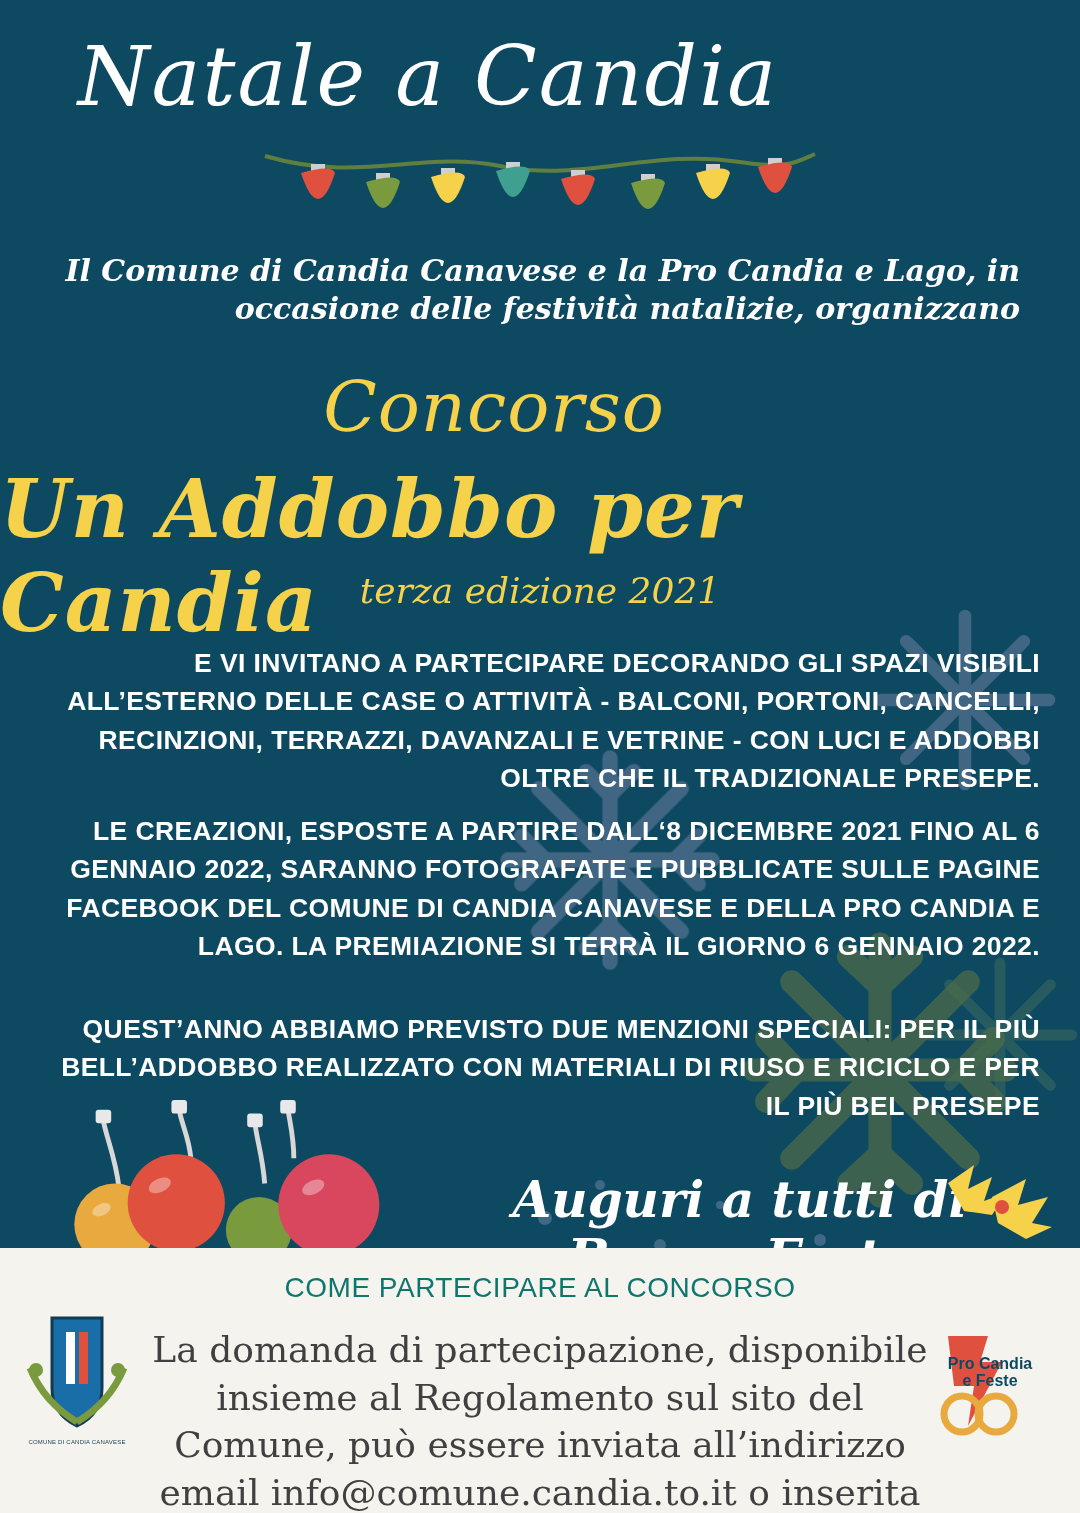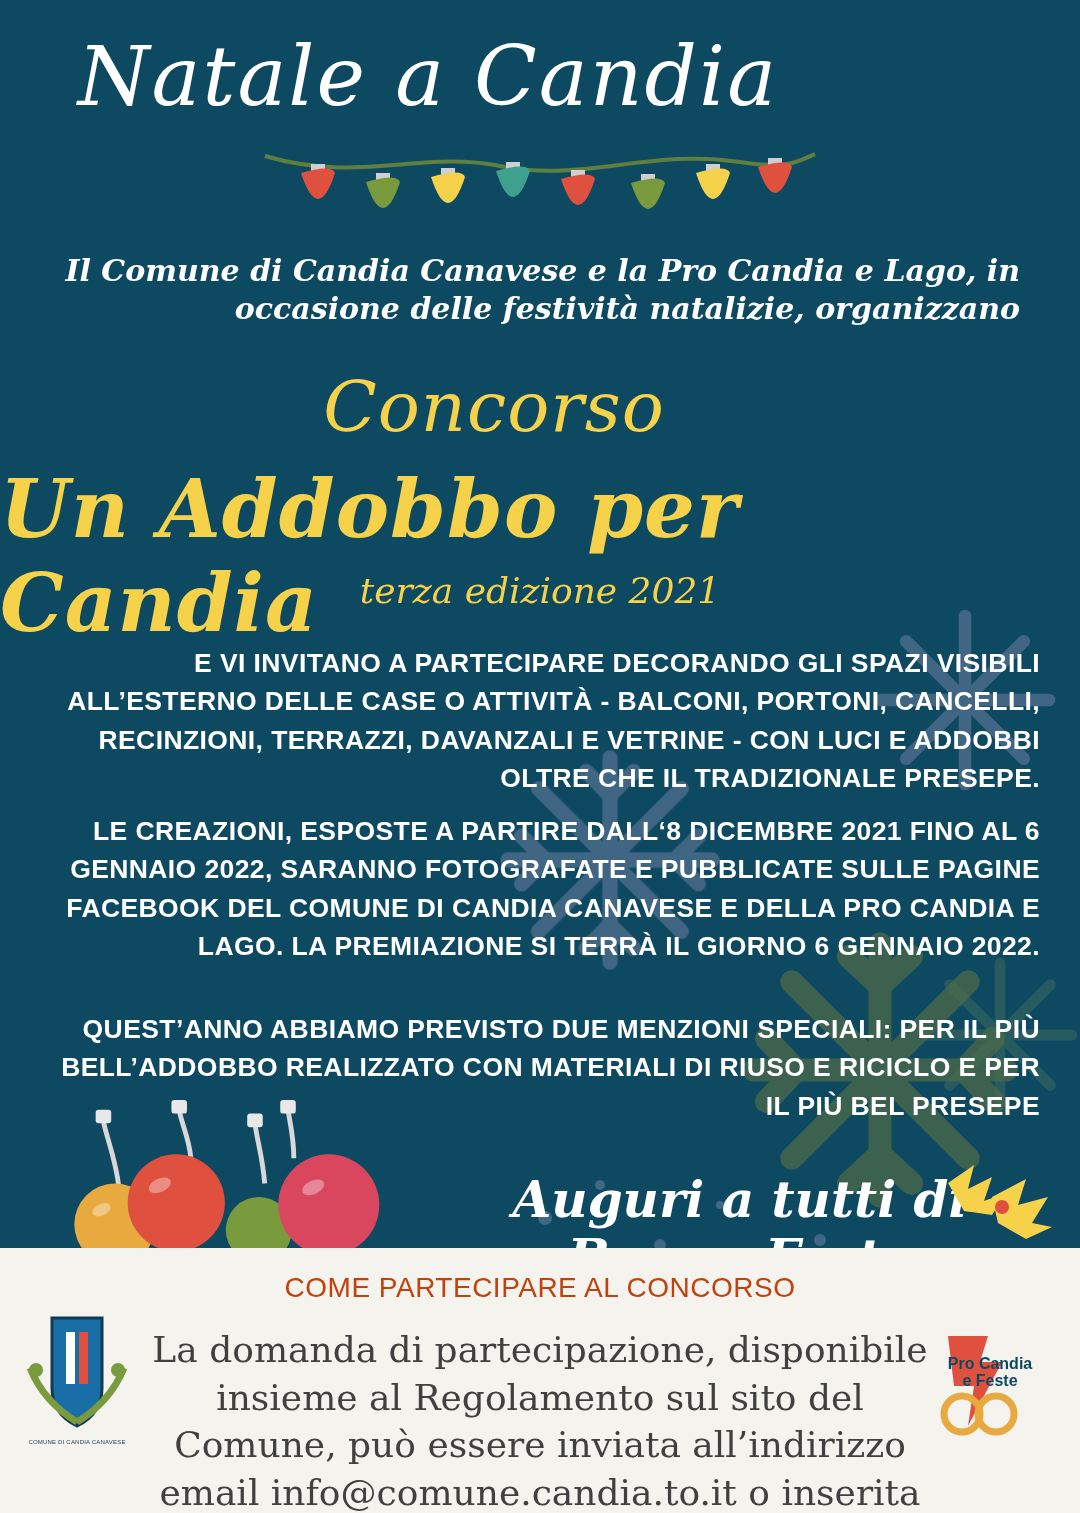--- a/index.html
+++ b/index.html
@@ -112,21 +112,21 @@
   
   .footer {
     position:absolute; left:0; bottom:0; width:1080px; height:265px;
     background:#f4f3ee;
   }
   .footer-title {
     position:absolute; top:24px; left:0; width:1080px;
     text-align:center;
     font-family:"Liberation Sans", sans-serif;
     font-size:28px;
-    color:#c2410c;
+    color:#0f766e;
     letter-spacing:.5px;
   }
   .footer-body {
     position:absolute; top:78px; left:140px; width:800px;
     text-align:center;
     font-family:"DejaVu Serif", serif;
     font-size:36px;
     line-height:1.32;
     color:#404040;
   }

